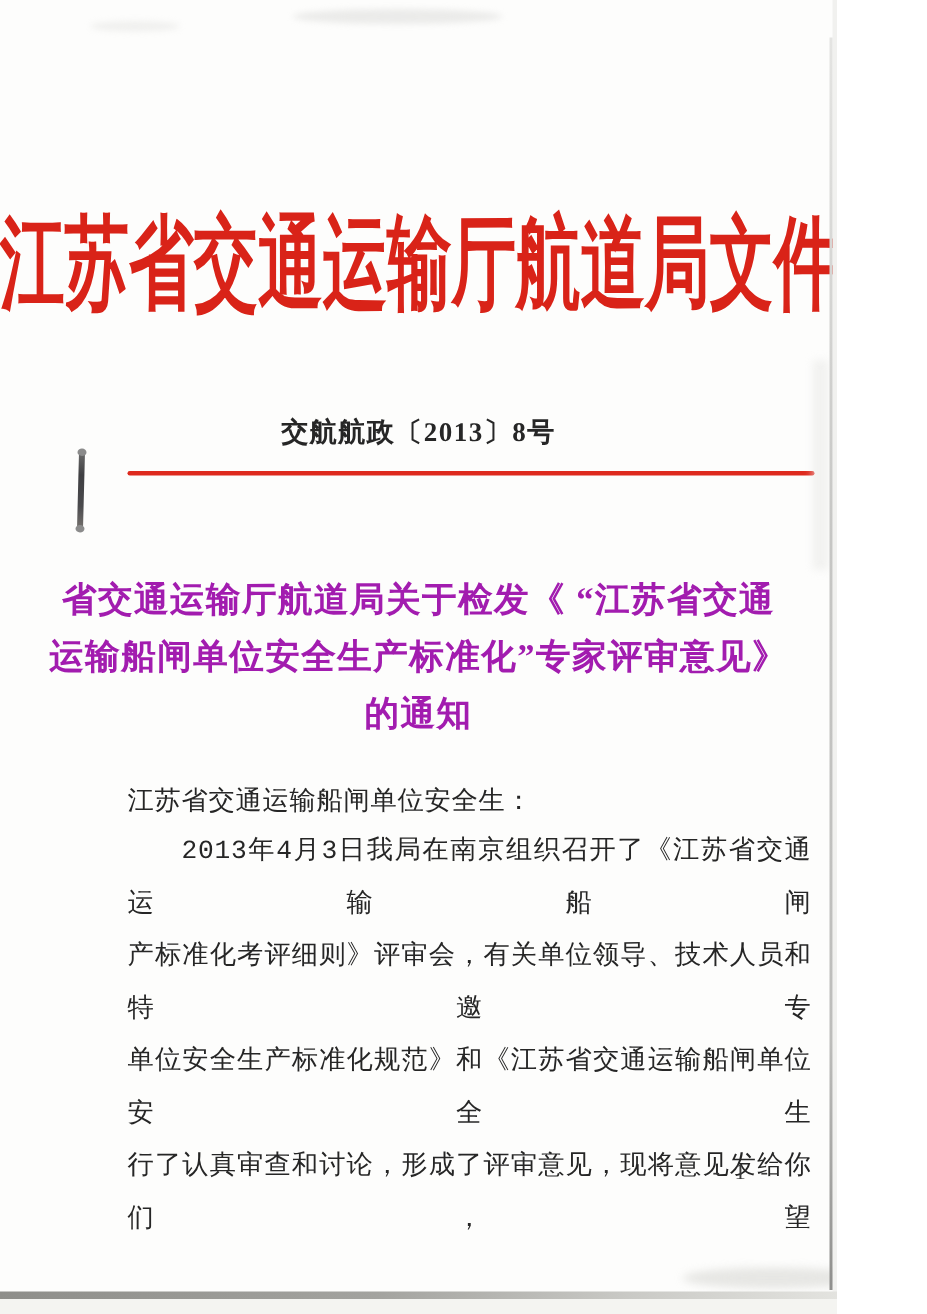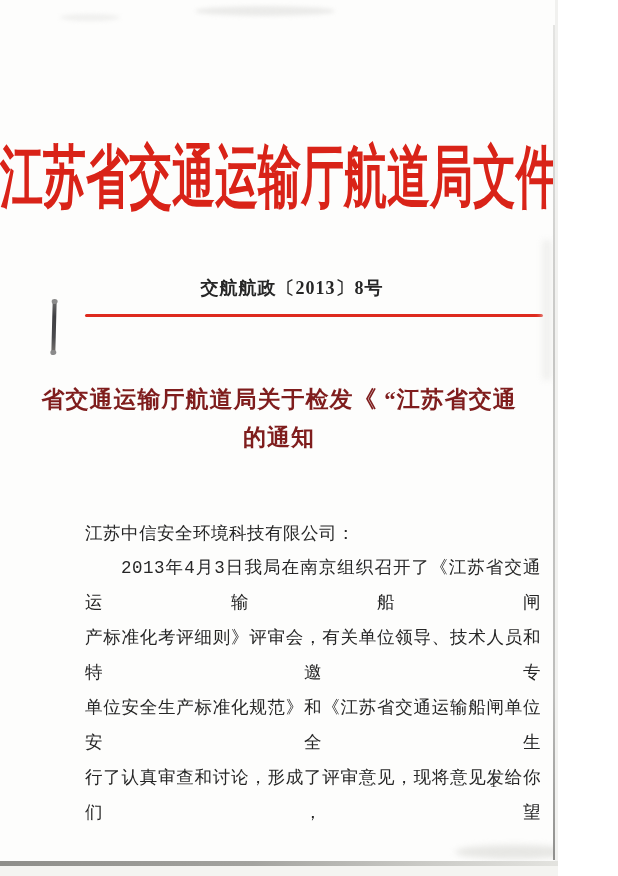--- a/index.html
+++ b/index.html
@@ -35,21 +35,20 @@
   }
 
   
   .doc-number {
     position: absolute;
     top: 276px; left: 0; width: 100%;
     text-align: center;
     font-size: 18px;
     font-weight: bold;
     letter-spacing: 1px;
-    padding-left: 13px;
   }
 
   
   .red-rule {
     position: absolute;
     top: 314px; left: 85px;
     width: 458px; height: 3px;
     background: var(--rule-red, #de2a1e);
     border-radius: 2px;
   }
@@ -73,21 +72,21 @@
   .staple-mark::after  { bottom: -2px; }
 
   
   .heading {
     position: absolute;
     top: 381px; left: 0; width: 100%;
     text-align: center;
     font-size: 23px;
     font-weight: bold;
     line-height: 38px;
-    color: #7f1d1d;
+    color: #a21caf;
     letter-spacing: 1px;
   }
 
   
   .body-block {
     position: absolute;
     top: 516px; left: 85px;
     width: 456px;
     font-size: 17.5px;
     line-height: 35px;
@@ -184,25 +183,26 @@
   <div class="letterhead">江苏省交通运输厅航道局文件</div>
 
   <div class="doc-number">交航航政〔2013〕8号</div>
 
   <div class="red-rule"></div>
 
   <div class="staple-mark"></div>
 
   <div class="heading">
     <div>省交通运输厅航道局关于检发《 “江苏省交通</div>
+    <div>运输船闸单位安全生产标准化”专家评审意见》</div>
     <div>的通知</div>
   </div>
 
   <div class="body-block">
-    <div class="b-line">江苏中信安全环境科技有限公司：</div>
+    <div class="b-line">江苏省交通运输船闸单位安全生：</div>
 
     <div class="b-line fill indent"><span>2013年4月3日我局在南京组织召开了《江苏省交通运输船闸</span><span class="hl"></span><span></span></div>
 
     <div class="b-line fill"><span>产标准化考评细则》评审会，有关单位领导、技术人员和特邀专</span><span class="hl"></span><span></span></div>
 
     <div class="b-line fill"><span>单位安全生产标准化规范》和《江苏省交通运输船闸单位安全生</span><span class="hl"></span><span></span></div>
 
 
     <div class="b-line fill"><span>行了认真审查和讨论，形成了评审意见，现将意见发给你们，望</span><span class="hl"></span><span></span></div>
 

